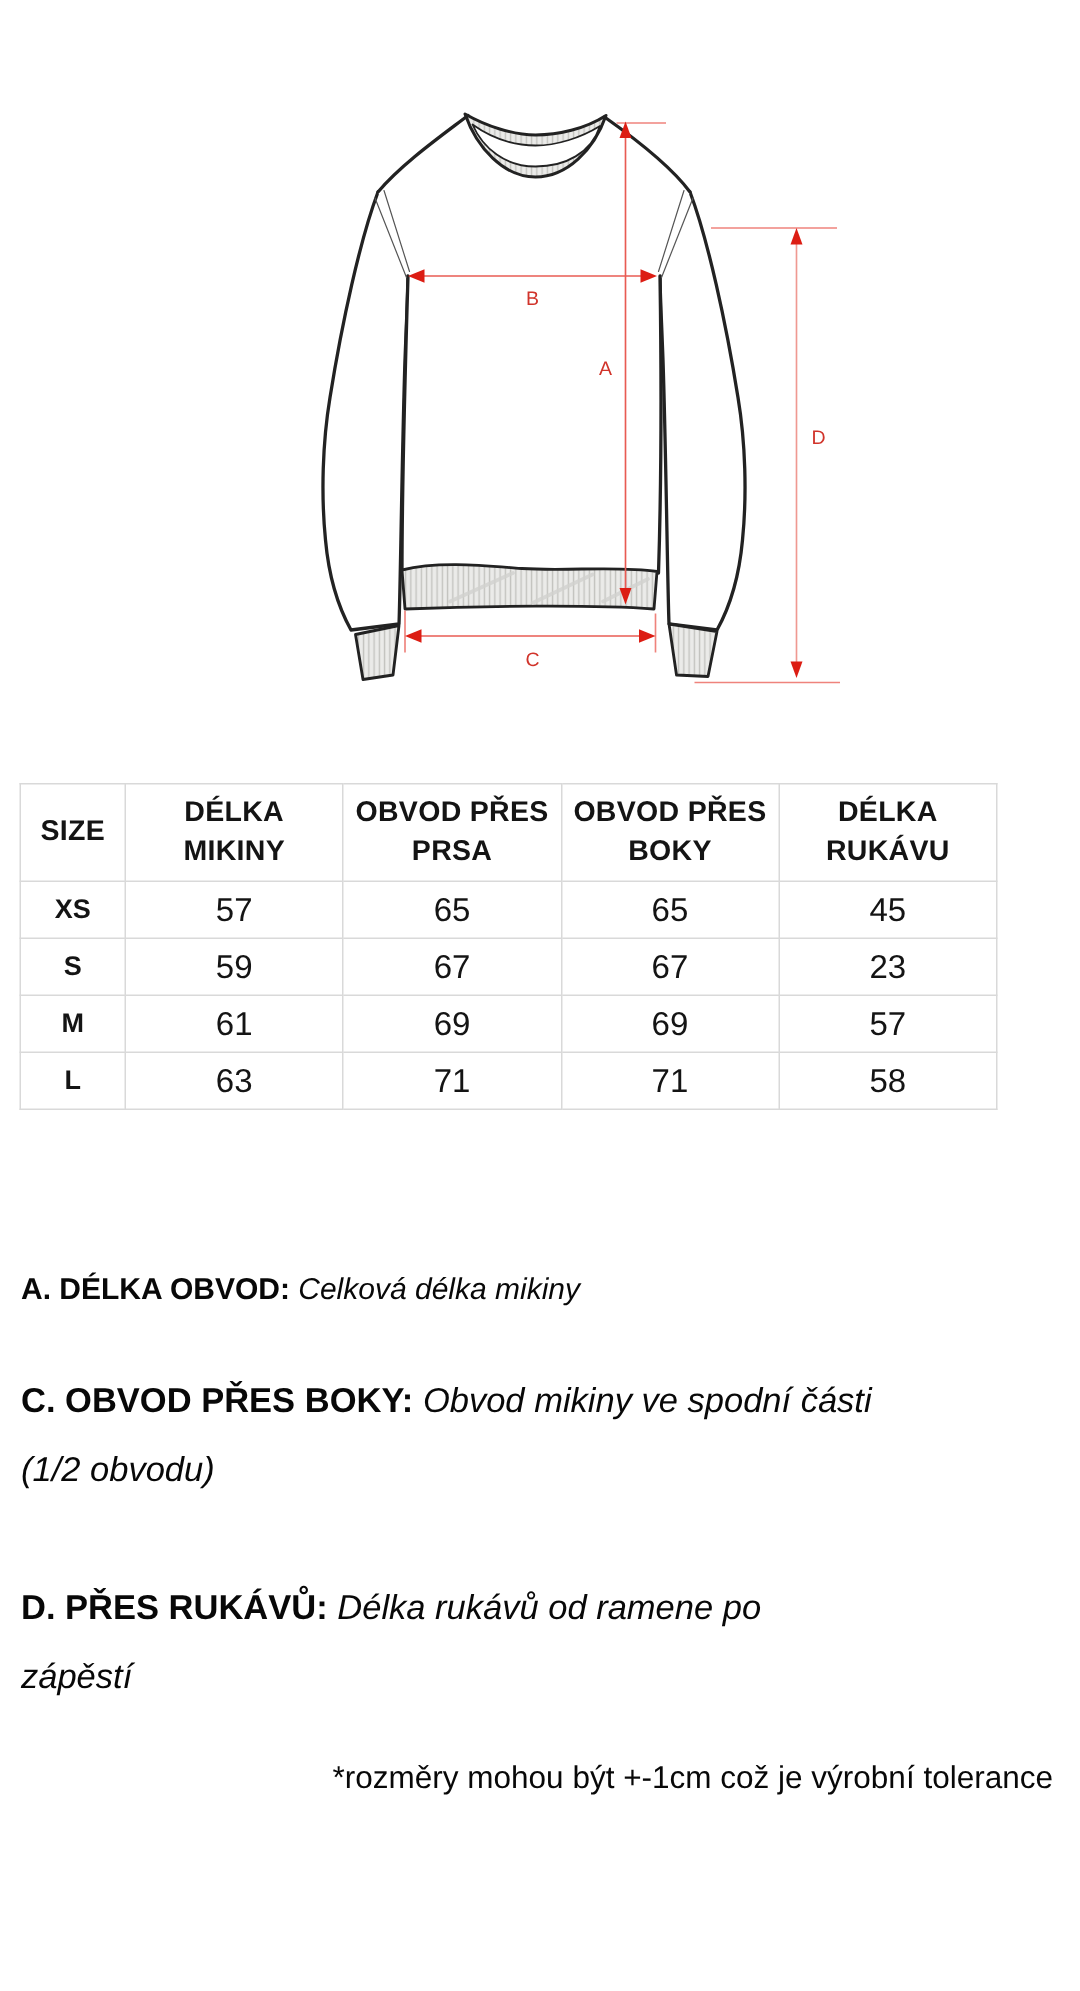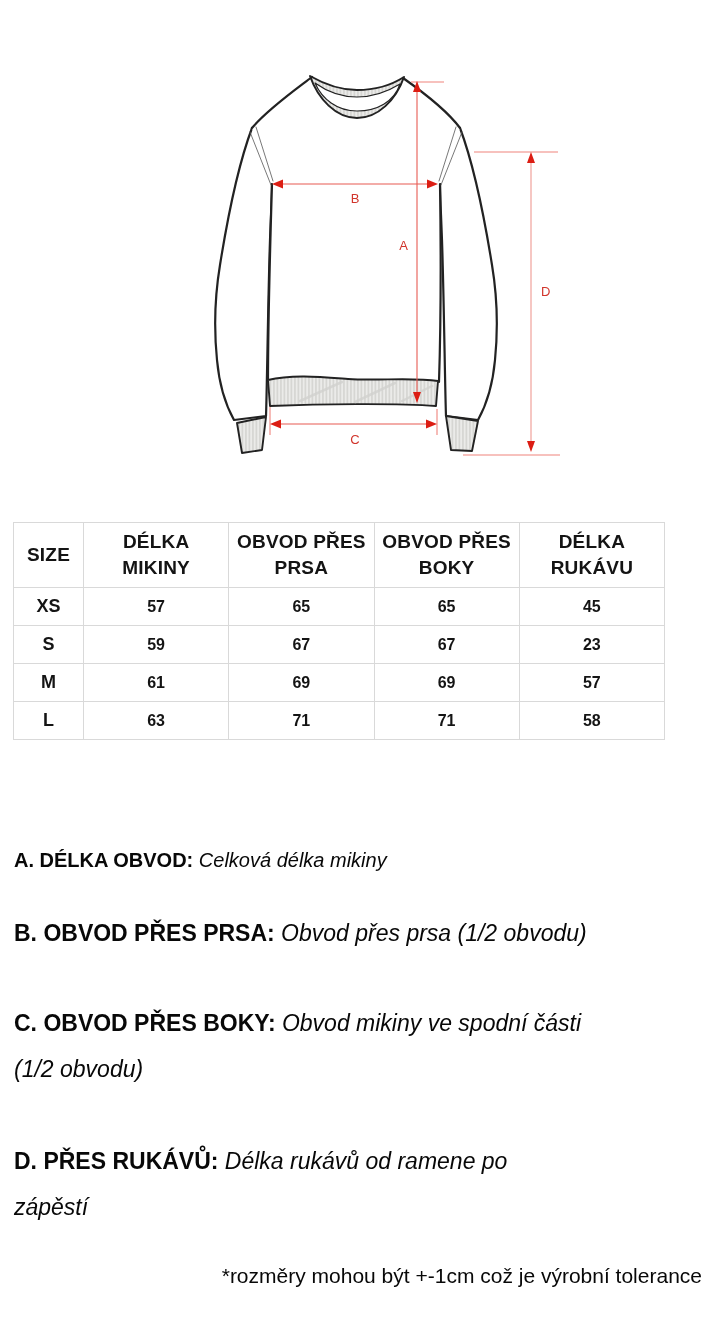--- a/index.html
+++ b/index.html
@@ -28,22 +28,22 @@
     font-size:19px;
     font-weight:700;
     line-height:26px;
     height:64px;
     white-space:pre-line;
     letter-spacing:.2px;
     color:#141414;
   }
   .size-table td{
     height:37px;
-    font-size:16px;
-    font-weight:700;
+    font-size:22px;
+    font-weight:400;
     color:#141414;
   }
   .size-table td.size-cell{
     font-size:18px;
     font-weight:700;
   }
 
   
   .legend{margin:100px 18px 0 14px;}
   .legend p{margin:0;color:#080808;}
@@ -191,21 +191,20 @@
         <td>63</td>
         <td>71</td>
         <td>71</td>
         <td>58</td>
       </tr>
     </tbody>
   </table>
 
   <div class="legend">
     <p class="p-a"><span class="lbl">A. DÉLKA OBVOD:</span> <span class="txt">Celková délka mikiny</span></p>
-    <p class="p-b"><span class="lbl">B. OBVOD PŘES PRSA:</span> <span class="txt">Obvod přes prsa (1/2 obvodu)</span></p>
     <p class="p-c"><span class="lbl">C. OBVOD PŘES BOKY:</span> <span class="txt">Obvod mikiny ve spodní části
 (1/2 obvodu)</span></p>
     <p class="p-d"><span class="lbl">D. PŘES RUKÁVŮ:</span> <span class="txt">Délka rukávů od ramene po
 zápěstí</span></p>
     <p class="note">*rozměry mohou být +-1cm což je výrobní tolerance</p>
   </div>
 
 </div>
 
 </body></html>

